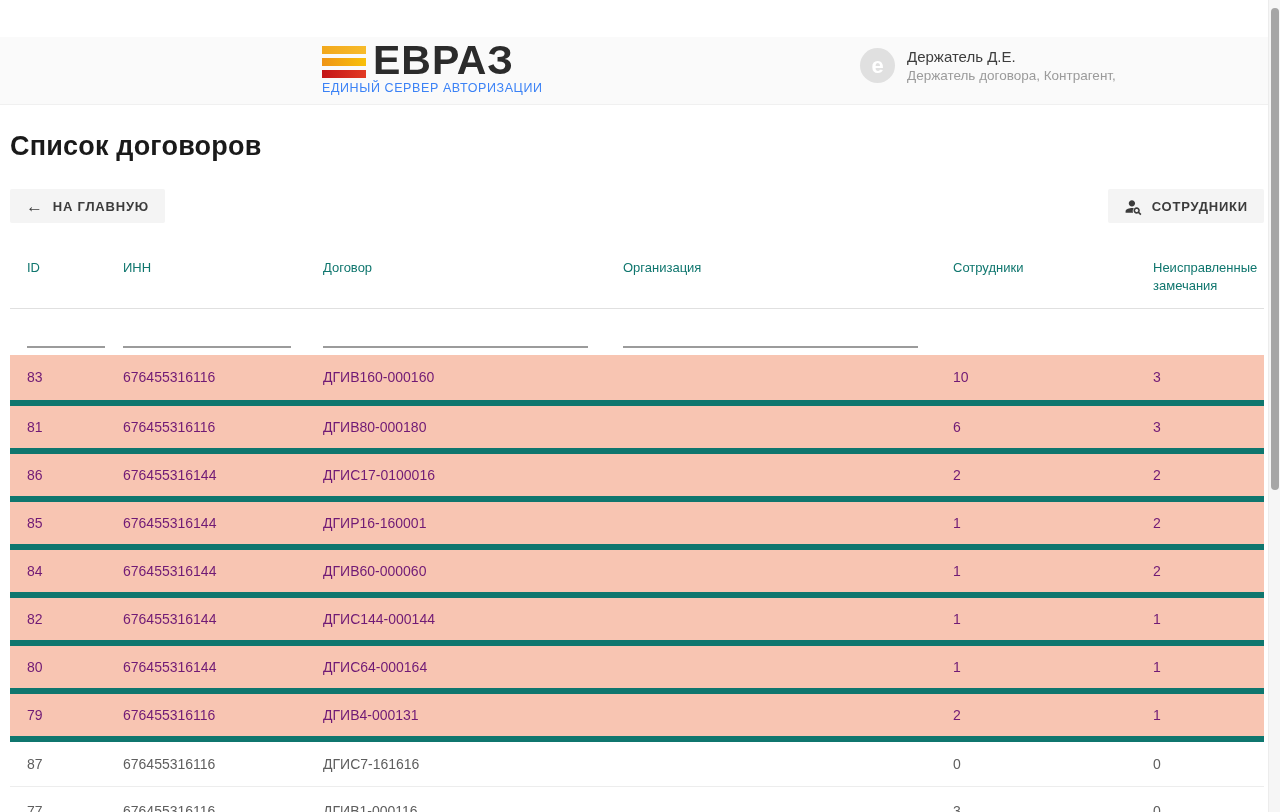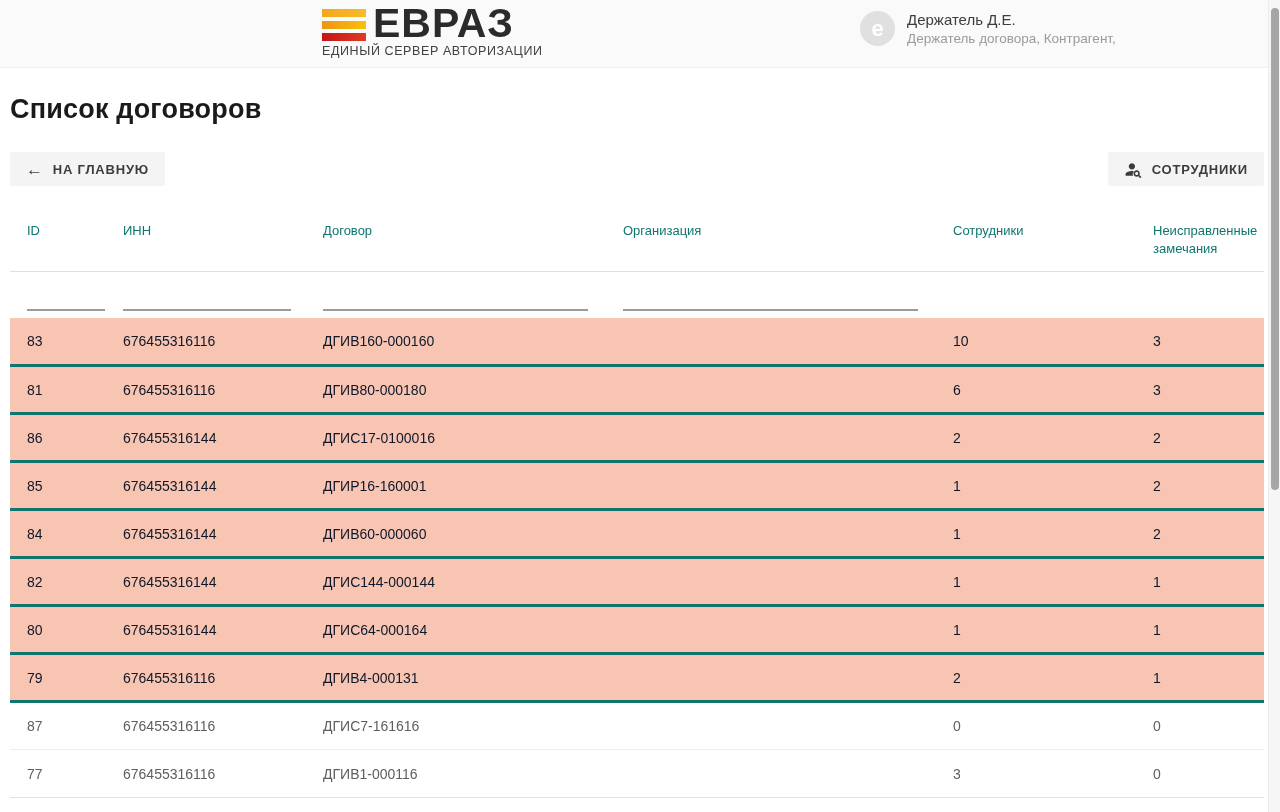--- a/index.html
+++ b/index.html
@@ -11,34 +11,35 @@
   *{box-sizing:border-box;margin:0;padding:0;}
   html,body{width:1280px;height:812px;overflow:hidden;}
   body{
     font-family:"Liberation Sans","DejaVu Sans",sans-serif;
     background:#ffffff;color:#333;position:relative;
   }
   
   .topbar{
     height:68px;background:#fafafa;border-bottom:1px solid #f0f0f0;
     position:relative;
+    margin-top:37px;
   }
   .logo{position:absolute;left:322px;top:4px;}
   .logo-top{display:flex;align-items:flex-start;gap:7px;}
   .logo-bars{display:flex;flex-direction:column;gap:4px;margin-top:5px;}
   .logo-bar{width:44px;height:8px;}
   .logo-bar.b1{background:linear-gradient(90deg,#f2a81d,#f7bb2a);}
   .logo-bar.b2{background:linear-gradient(90deg,var(--logo-orange),#f8c00a);}
   .logo-bar.b3{background:linear-gradient(90deg,#c41518,#e23a23);}
   .logo-name{
     font-size:41px;font-weight:800;color:#2b2b2b;letter-spacing:1px;
     line-height:38px;
   }
   .logo-subtitle{
-    font-size:12.5px;color:#404040;letter-spacing:0.6px;margin-top:2px;
+    font-size:12.5px;color:#3b82f6;letter-spacing:0.6px;margin-top:2px;
     white-space:nowrap;
   }
   .user{position:absolute;left:860px;top:11px;display:flex;gap:12px;align-items:flex-start;cursor:pointer;}
   .avatar{
     width:35px;height:35px;border-radius:50%;background:#e0e0e0;color:#ffffff;
     font-size:22px;font-weight:700;display:flex;align-items:center;justify-content:center;
     line-height:1;
   }
   .user-name{font-size:15px;color:#3d3d3d;}
   .user-role{font-size:13.5px;color:#9b9b9b;margin-top:3px;}
@@ -75,21 +76,21 @@
     border:none;border-bottom:2px solid #9b9b9b;background:transparent;
     height:22px;font-family:inherit;font-size:14px;color:#333;outline:none;
     display:block;
   }
   .fi-id{width:78px;} .fi-inn{width:168px;} .fi-contract{width:265px;} .fi-org{width:295px;}
   tbody.data td{
     height:48px;font-size:14px;color:#5e5e5e;border-bottom:1px solid #ededed;
     padding-right:10px;white-space:nowrap;overflow:hidden;
   }
   tbody.data tr{cursor:pointer;}
-  tbody.data tr.hl td{background:var(--highlight-row);color:#0f172a;border-bottom:3px solid #0f766e;margin-left:6px;}
+  tbody.data tr.hl td{background:var(--highlight-row);color:#701a75;border-bottom:6px solid #0f766e;margin-left:6px;}
   tbody.data tr:last-child td{border-bottom:1px solid #e0e0e0;}
   
   .scrollbar{
     position:fixed;top:0;right:0;width:12px;height:812px;background:#f6f6f6;
     border-left:1px solid #ececec;
   }
   .scroll-thumb{
     position:absolute;top:8px;left:2px;width:8px;height:482px;background:#a6a6a6;
     border-radius:5px;
   }

